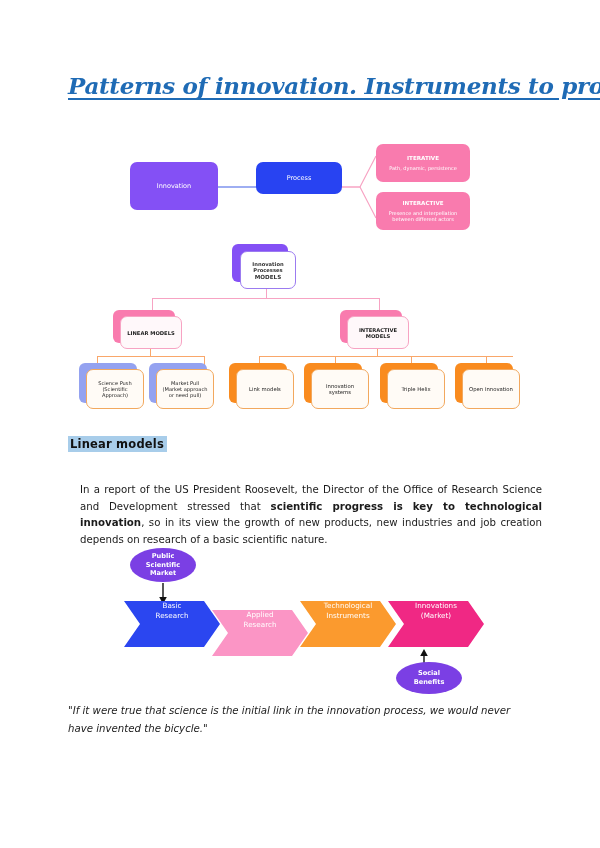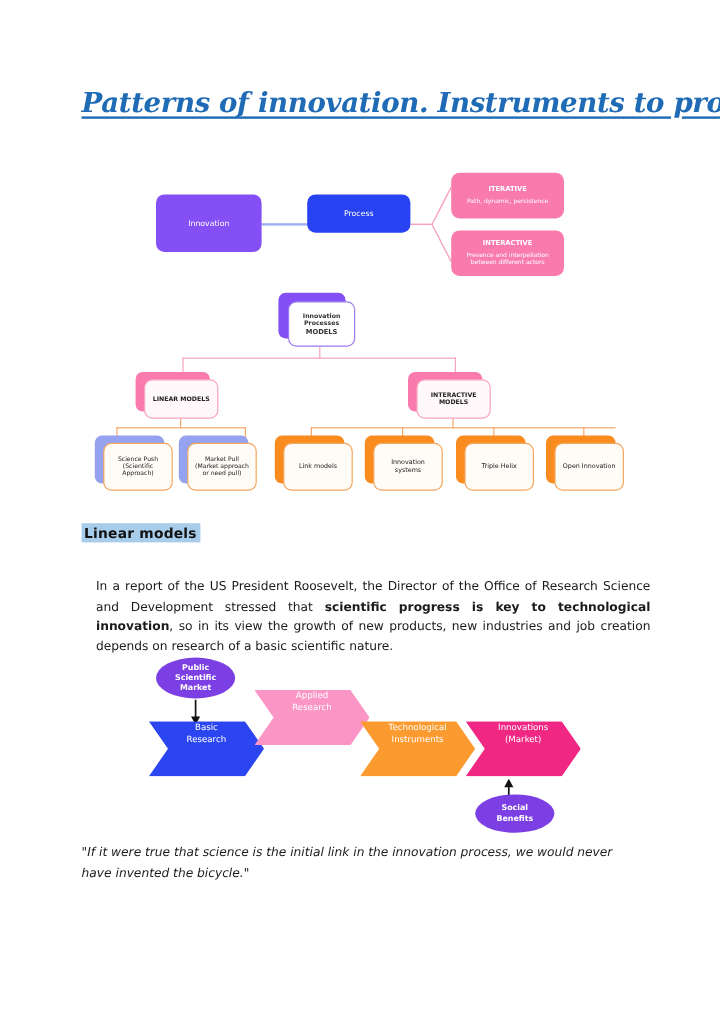--- a/index.html
+++ b/index.html
@@ -209,21 +209,21 @@
 
     <svg class="arrow" style="left:156px;top:583px;width:14px;height:22px;">
       <line x1="7" y1="0" x2="7" y2="16" stroke="#111" stroke-width="1.4"></line>
       <polygon points="7,21 3.2,14 10.8,14" fill="#111"></polygon>
     </svg>
 
     <div class="chev first" style="left:124px;top:601px;width:96px;background:#2B46F0;flex-direction:column;">
       <span>Basic</span>
       <span>Research</span>
     </div>
-    <div class="chev" style="left:212px;top:575px;width:96px;background:#FB95C5;flex-direction:column;">
+    <div class="chev" style="left:212px;top:610px;width:96px;background:#FB95C5;flex-direction:column;">
       <span>Applied</span>
       <span>Research</span>
     </div>
     <div class="chev" style="left:300px;top:601px;width:96px;background:#FB9A2E;flex-direction:column;">
       <span>Technological</span>
       <span>Instruments</span>
     </div>
     <div class="chev" style="left:388px;top:601px;width:96px;background:#F02884;flex-direction:column;">
       <span>Innovations</span>
       <span>(Market)</span>

